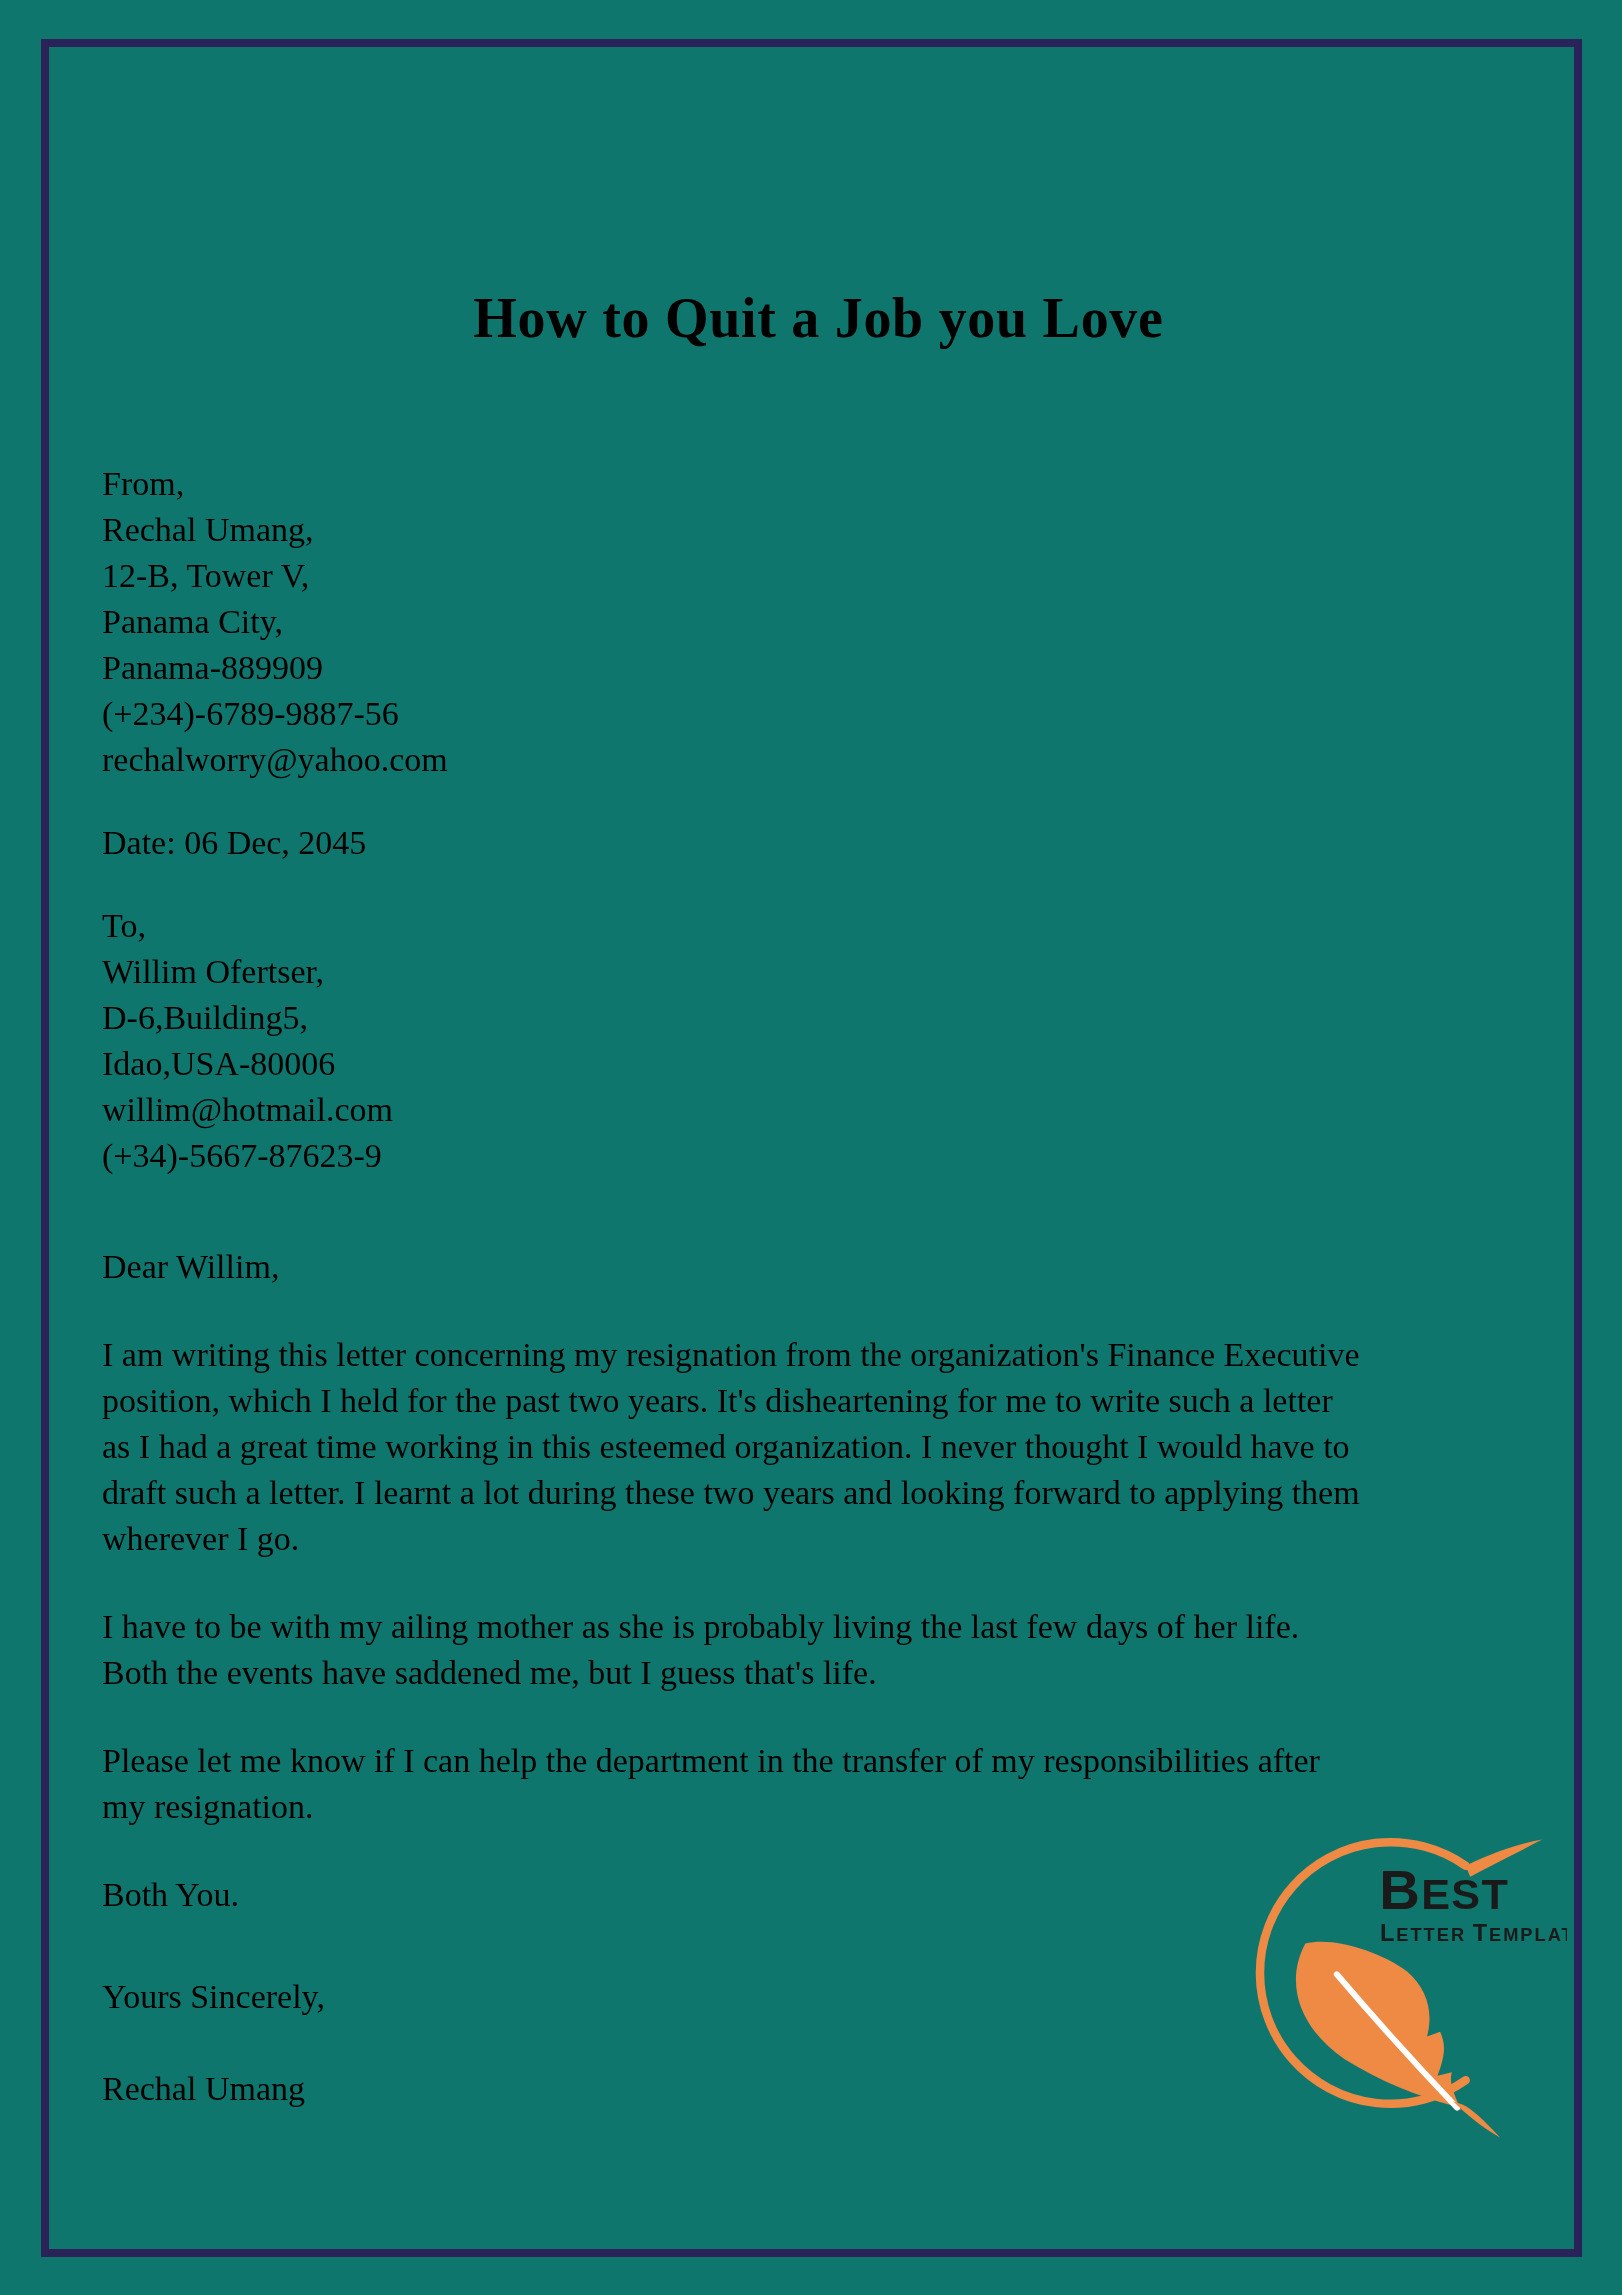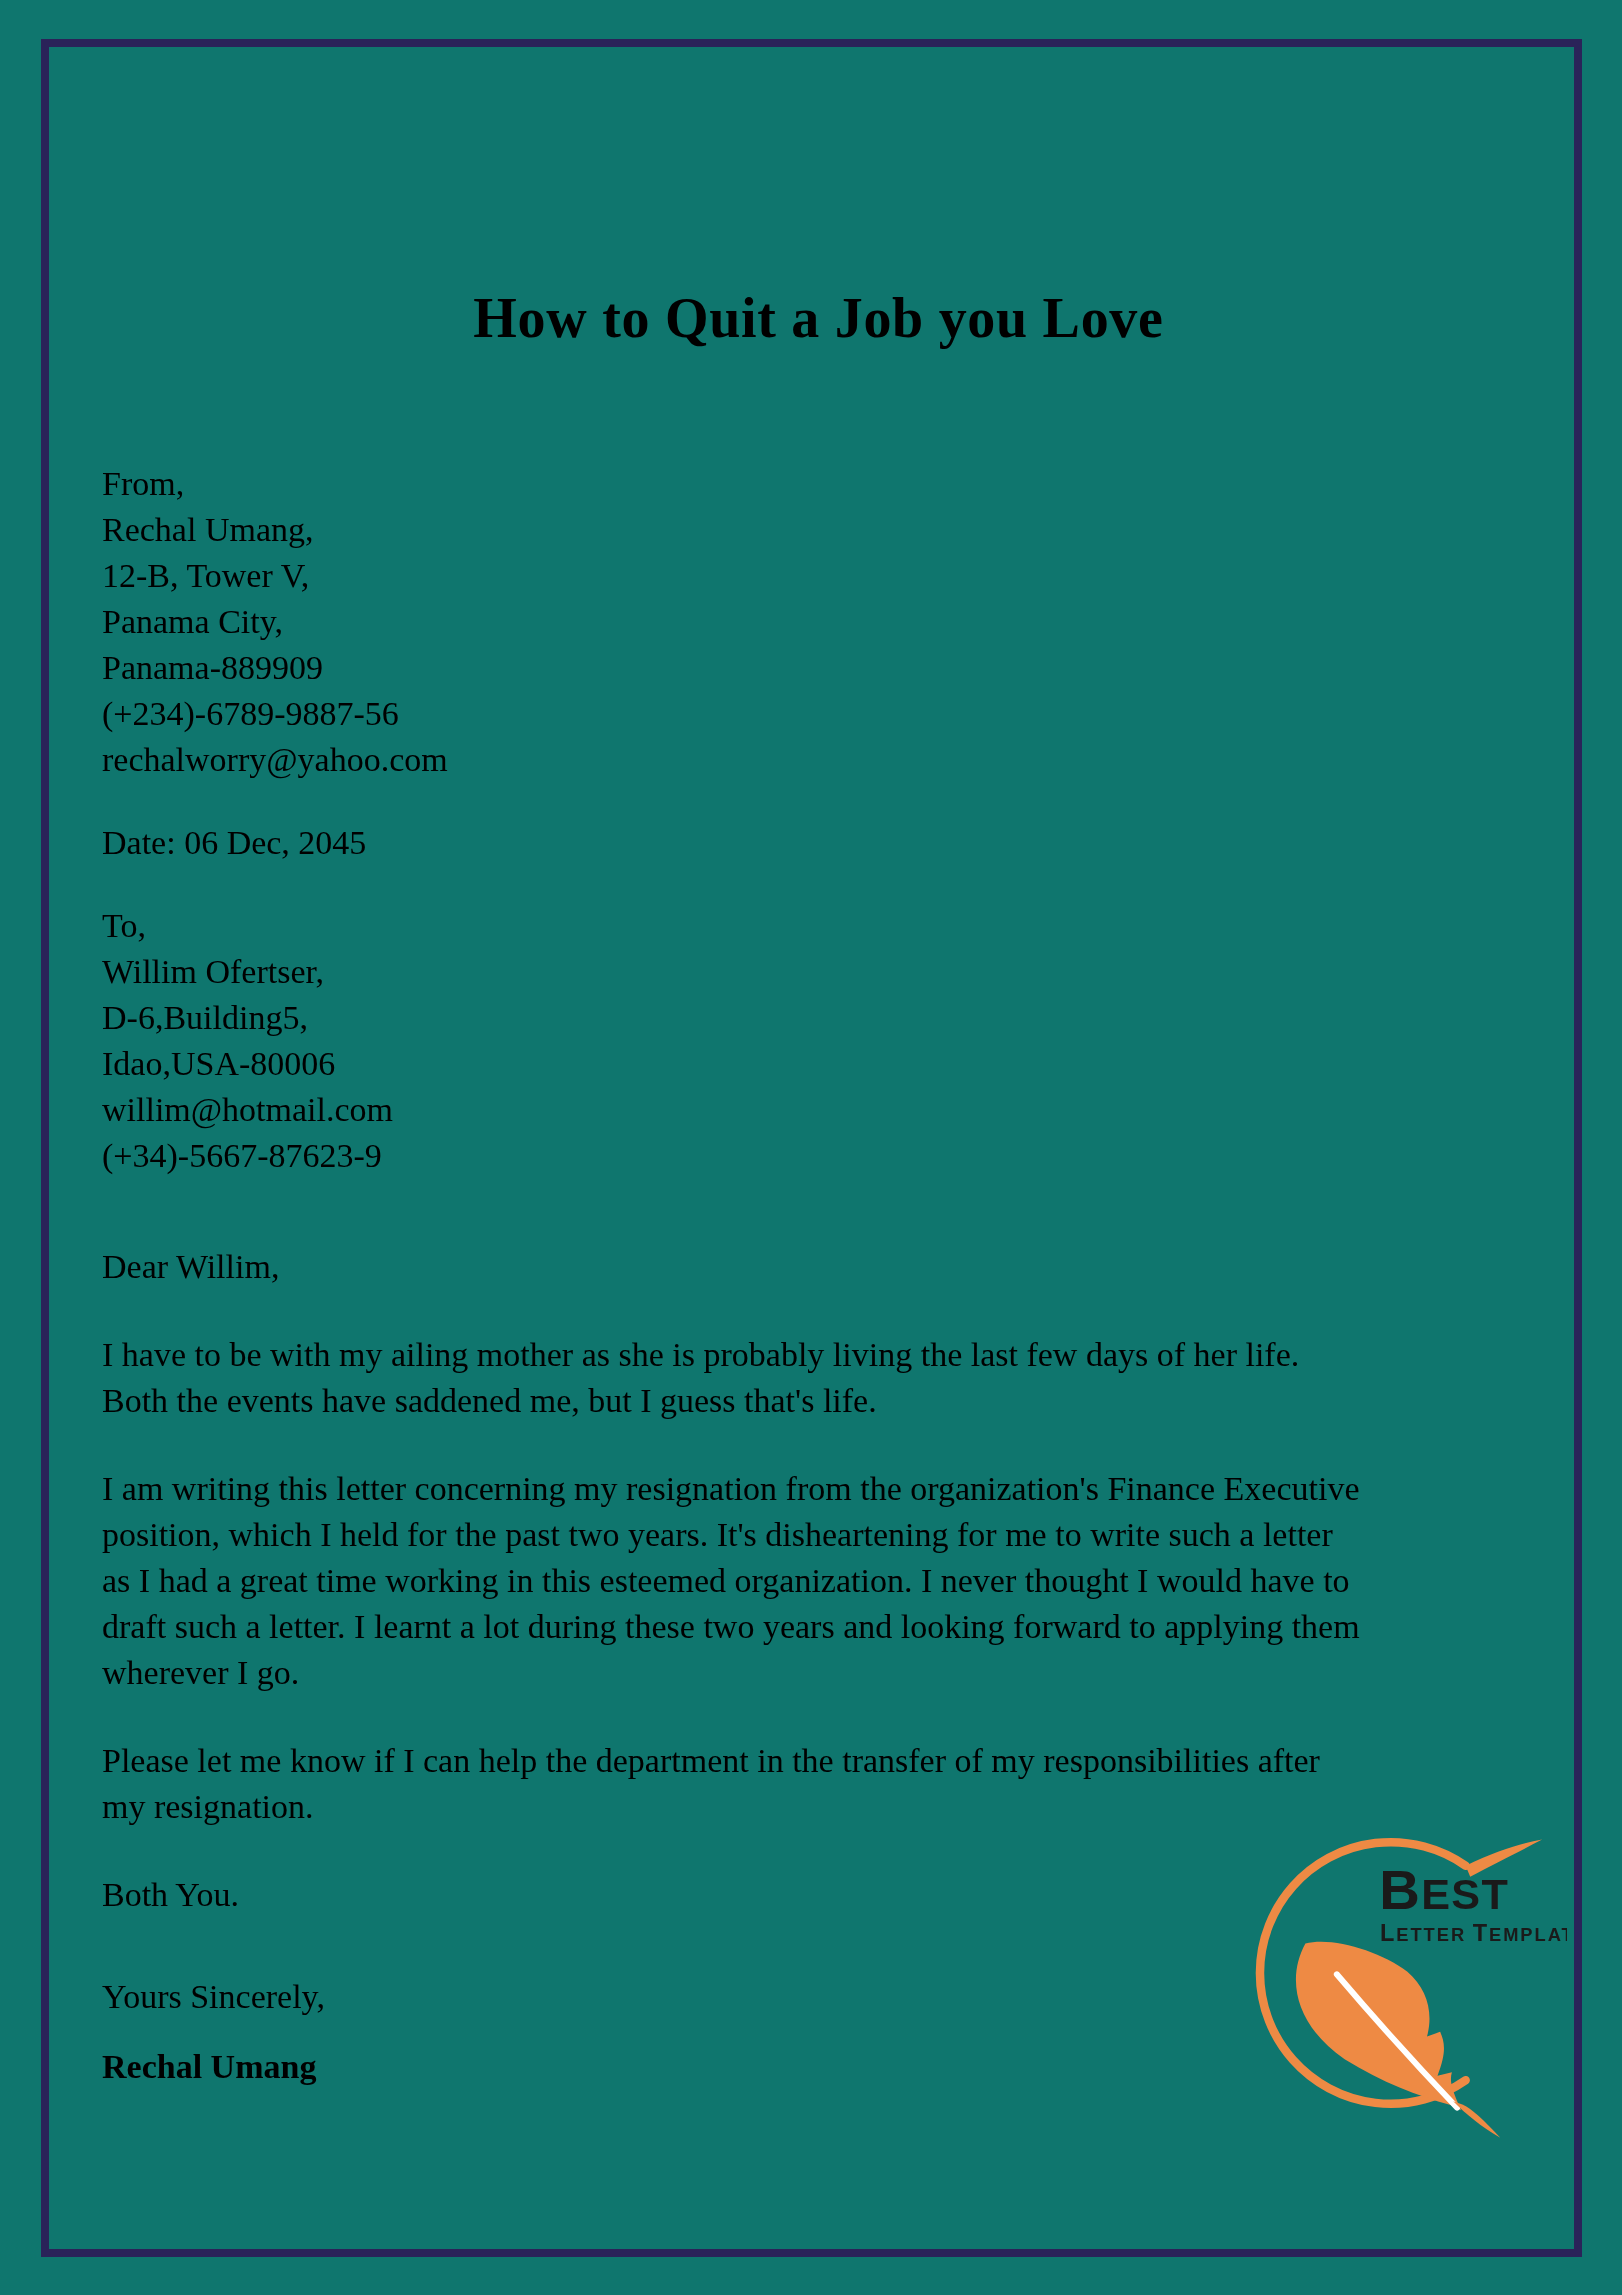--- a/index.html
+++ b/index.html
@@ -43,21 +43,21 @@
     margin: 42px 0 0 0;
     font-size: 34px;
     line-height: 46px;
     white-space: pre-line;
   }
   .block.sender    { margin-top: 114px; }
   .block.date      { margin-top: 37px; }
   .block.recipient { margin-top: 37px; }
   .block.dear      { margin-top: 65px; }
   .block.yours     { margin-top: 56px; }
-  .block.name      { margin-top: 24px; font-weight: bold; }
+  .block.name      { margin-top: 46px; }
   .logo {
     position: absolute;
     left: 1240px;
     top: 1816px;
     width: 327px;
     height: 327px;
   }
   .logo svg { display: block; width: 100%; height: 100%; }
   .logo-brand-text {
     font-family: "Liberation Sans", sans-serif;
@@ -94,28 +94,28 @@
 
     <p class="block recipient">To,
 Willim Ofertser,
 D-6,Building5,
 Idao,USA-80006
 willim@hotmail.com
 (+34)-5667-87623-9</p>
 
     <p class="block dear">Dear Willim,</p>
 
-    <p class="block para">I have to be with my ailing mother as she is probably living the last few days of her life.
-Both the events have saddened me, but I guess that's life.</p>
-
     <p class="block para">I am writing this letter concerning my resignation from the organization's Finance Executive
 position, which I held for the past two years. It's disheartening for me to write such a letter
 as I had a great time working in this esteemed organization. I never thought I would have to
 draft such a letter. I learnt a lot during these two years and looking forward to applying them
 wherever I go.</p>
+
+    <p class="block para">I have to be with my ailing mother as she is probably living the last few days of her life.
+Both the events have saddened me, but I guess that's life.</p>
 
     <p class="block para">Please let me know if I can help the department in the transfer of my responsibilities after
 my resignation.</p>
 
     <p class="block thanks">Both You.</p>
 
     <p class="block yours">Yours Sincerely,</p>
 
     <p class="block name">Rechal Umang</p>
   </main>

